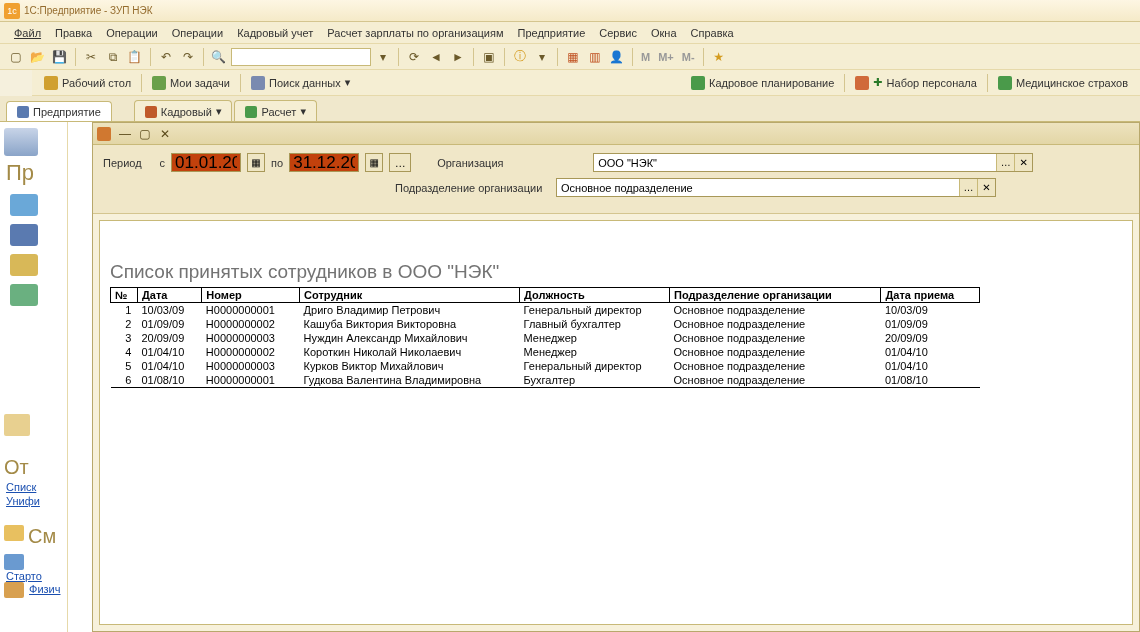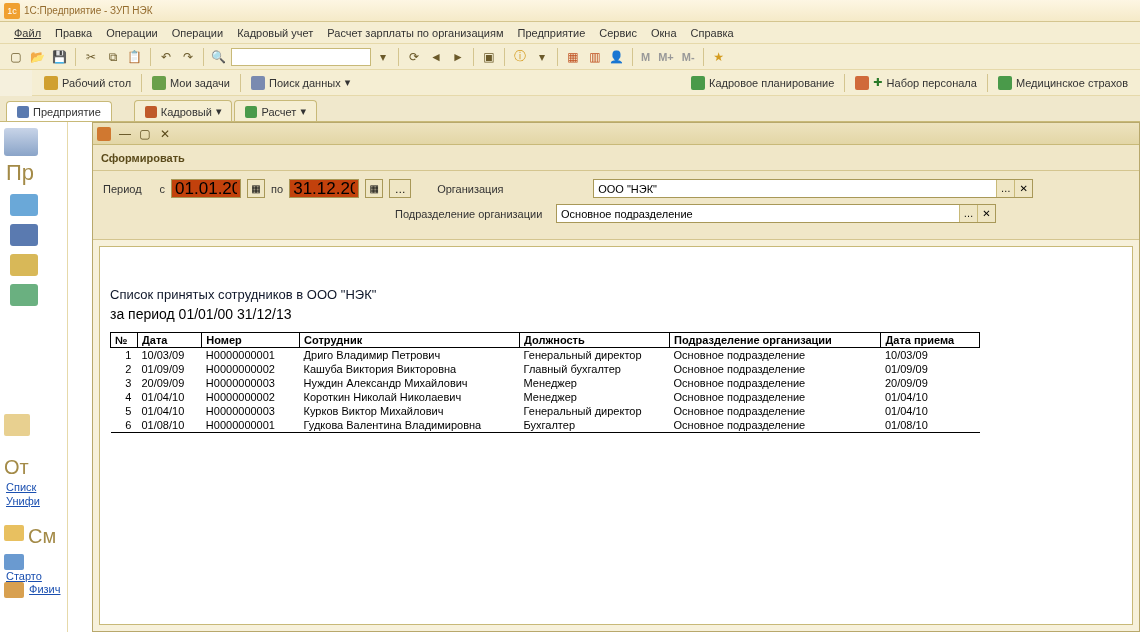--- a/index.html
+++ b/index.html
@@ -201,22 +201,22 @@
 .report-body {
   flex: 1;
   background: #fff;
   margin: 6px;
   border: 1px solid #c8b978;
   position: relative;
   overflow: auto;
   padding: 40px 10px 10px 10px;
 }
 .report-heading {
-  font-size: 13px;
-  color: #0f172a;
+  font-size: 19px;
+  color: #737373;
   margin-bottom: 4px;
 }
 .report-subheading { font-size: 14px; color:#000; margin-bottom: 10px;}
 .rtable { border-collapse: collapse; width: 870px; }
 .rtable th {
   border: 1px solid #000;
   text-align: left;
   padding: 1px 4px;
   font-weight: bold;
   background: #fff;
@@ -355,23 +355,20 @@
     <div style="margin-top:6px;"><span class="startpic" style="background:#6a9ad0;"></span> <a class="link" style="display:inline;">Старто</a></div>
     <div><span class="startpic" style="background:#d8a050;"></span> <a class="link" style="display:inline;">Физич</a></div>
   </div>
 
   <div class="report-window">
     <div class="report-titlebar">
       <span class="ricon"></span>
       <span class="win-btn">—</span>
       <span class="win-btn">▢</span>
       <span class="win-btn">✕</span>
-    </div>
-    <div class="report-toolbar">
-      <span class="form-btn">Сформировать</span>
     </div>
     <div class="report-params">
       <div class="param-row org-row">
         <span class="param-label">Период</span>
         <span style="width:6px;"></span>
         <span class="param-label">с</span>
         <input class="date-input" value="01.01.2000" style="">
         <span class="cal-btn">▦</span>
         <span class="param-label">по</span>
         <input class="date-input" value="31.12.2013" style="">
@@ -390,21 +387,20 @@
         <div class="combo">
           <span class="combo-text">Основное подразделение</span>
           <span class="combo-btn">…</span>
           <span class="combo-btn">✕</span>
         </div>
       </div>
     </div>
 
     <div class="report-body">
       <div class="report-heading">Список принятых сотрудников в ООО "НЭК"</div>
-      <div class="report-subheading">за период 01/01/00     31/12/13</div>
       <table class="rtable">
         <thead>
           <tr>
             <th>№</th>
             <th>Дата</th>
             <th>Номер</th>
             <th style="width:220px;">Сотрудник</th>
             <th style="width:150px;">Должность</th>
             <th>Подразделение организации</th>
             <th>Дата приема</th>

